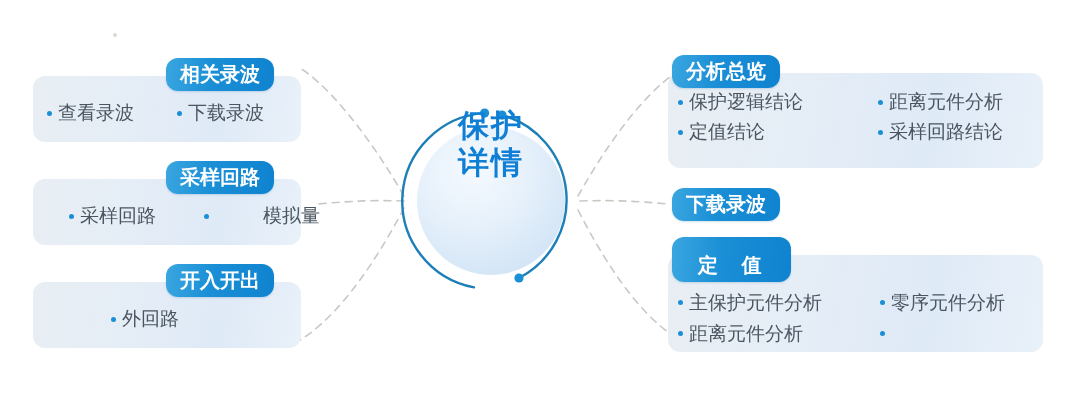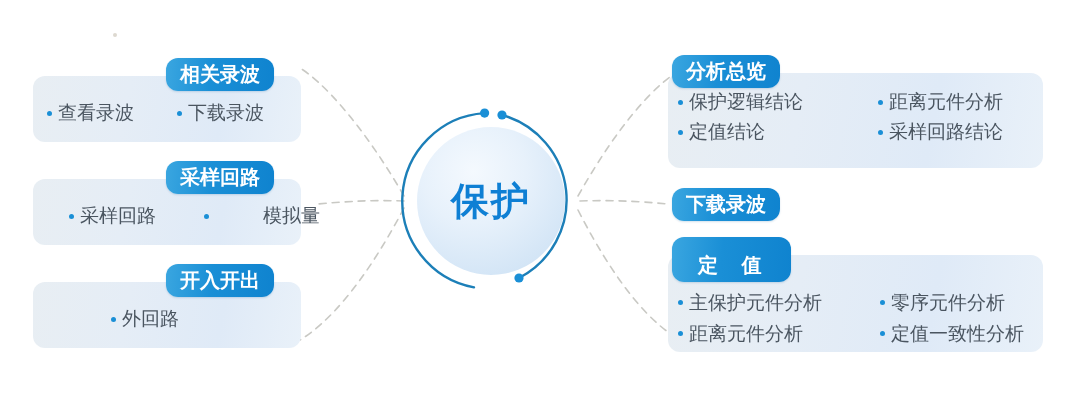--- a/index.html
+++ b/index.html
@@ -19,22 +19,22 @@
   .hub{
     position:absolute;left:398px;top:108px;width:186px;height:186px;z-index:3;
   }
   .hub-core{
     position:absolute;left:19px;top:19px;width:148px;height:148px;border-radius:50%;
     background:radial-gradient(circle at 38% 30%, #f4f9fe 0%, #e7f1fb 38%, #d3e5f6 78%, #cadff3 100%);
   }
   .hub-ring{position:absolute;left:0;top:0;width:186px;height:186px;}
   .hub-label{
     position:absolute;left:0;top:0;width:186px;height:186px;
-    display:flex;flex-direction:column;align-items:center;justify-content:center;
-    color:#0e7fd4;font-size:38px;font-weight:bold;line-height:1.18;letter-spacing:2px;
+    display:flex;flex-direction:column;align-items:center;
+    color:#0e7fd4;font-size:31px;font-weight:bold;line-height:1.18;letter-spacing:2px;
   }
   .hub-label span{display:block;text-align:center;}
 
   
   .panel{
     position:absolute;z-index:2;border-radius:12px;
   }
   .panel-bg{
     position:absolute;left:0;right:0;bottom:0;border-radius:12px;
     background:linear-gradient(100deg,#e8eef3 0%,#e5edf6 35%,#dfeaf7 70%,#e9f1f9 100%);
@@ -91,20 +91,21 @@
 
       <path d="M 104.0 7.0 A 88 88 0 0 1 121.0 170.0" fill="none" stroke="#1c7fb8" stroke-width="2.4" stroke-linecap="round"></path>
 
       <circle cx="86.6" cy="5.1" r="4.6" fill="#1a8fd6"></circle>
       <circle cx="104.0" cy="7.0" r="4.6" fill="#1a8fd6"></circle>
       <circle cx="121.0" cy="170.0" r="4.6" fill="#1a8fd6"></circle>
       <circle cx="76.0" cy="179.4" r="2.6" fill="#1c7fb8" opacity="0"></circle>
     </svg>
     <div class="hub-label">
       <span>保护</span>
+      <span>详情</span>
     </div>
   </div>
 
   <div class="panel col-left" style="left:33px;top:58px;width:268px;height:84px;">
     <div class="panel-bg" style="top:18px;"></div>
     <div class="badge" style="left:133px;top:0px;">相关录波</div>
     <div class="items" style="left:14px;top:42px;width:240px;gap:0px;text-align:right;">
       <div class="item" style="width:130px;">
         <span class="dot"></span>
         <span>查看录波</span>
@@ -180,18 +181,17 @@
       <div class="item" style="width:160px;height:31px;">
         <span class="dot"></span>
         <span>零序元件分析</span>
       </div>
       <div class="item" style="width:202px;height:31px;">
         <span class="dot"></span>
         <span>距离元件分析</span>
       </div>
       <div class="item" style="width:160px;height:31px;">
         <span class="dot"></span>
-        <span>定值一致性分析</span>
       </div>
     </div>
   </div>
 
 </div>
 
 </body></html>

